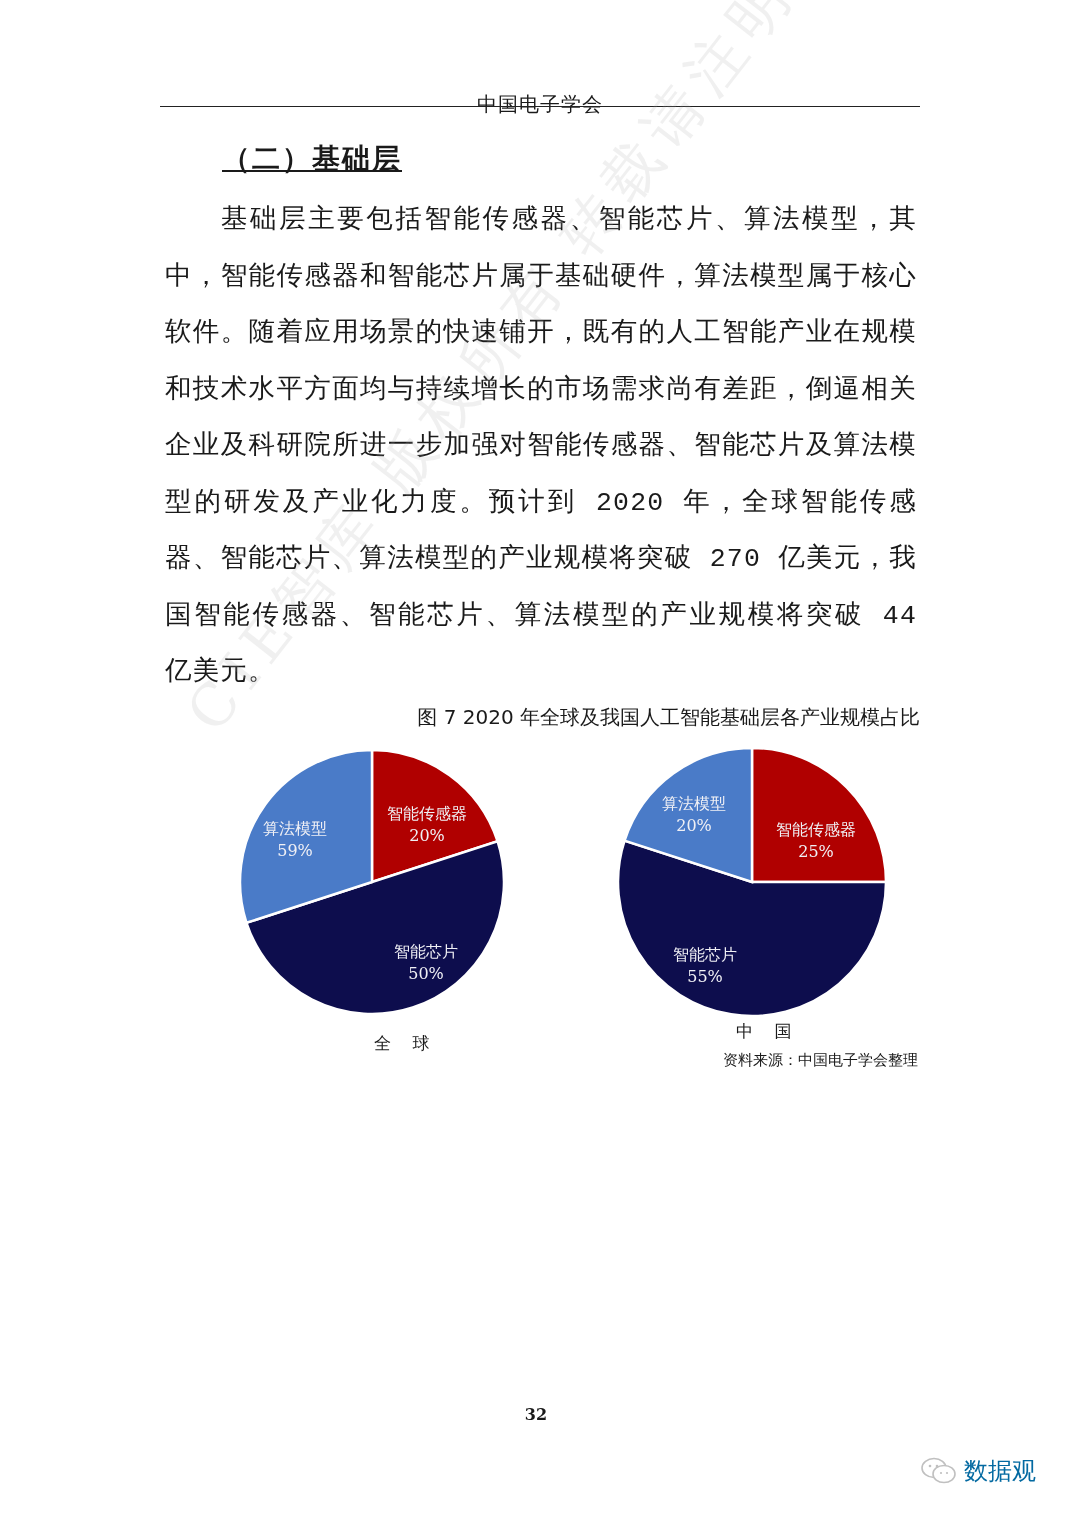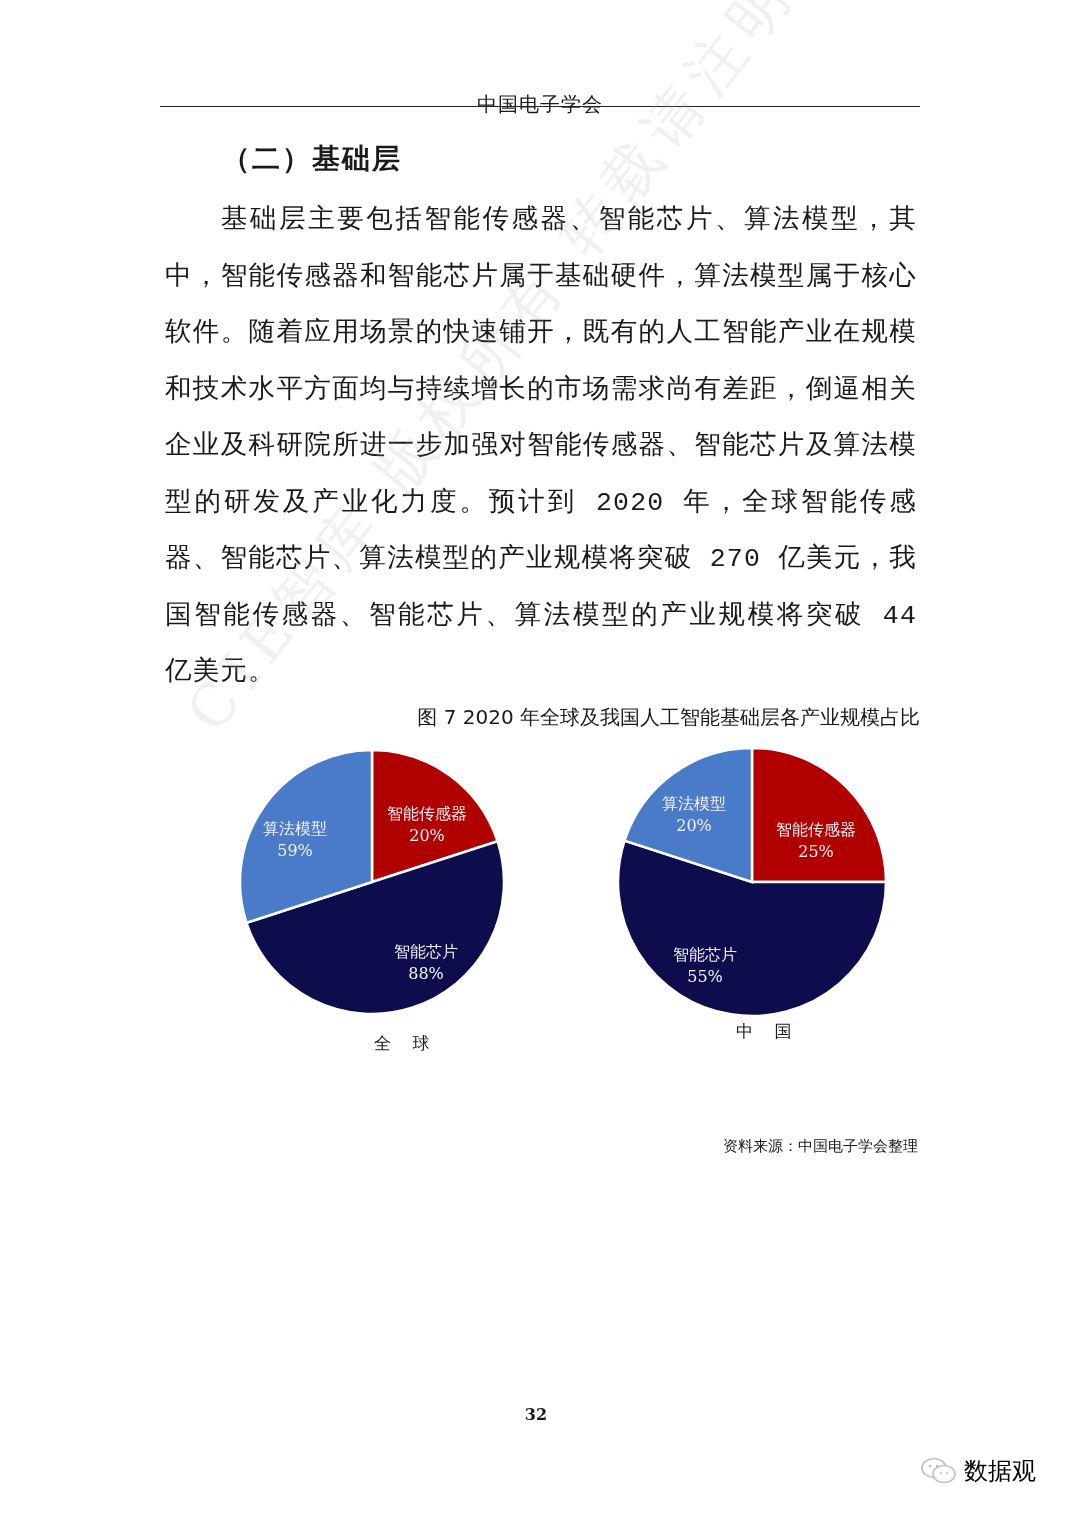--- a/index.html
+++ b/index.html
@@ -13,21 +13,21 @@
     text-align: center; font-size: 20px; letter-spacing: 1px;
     font-family: "DejaVu Sans", "Liberation Sans", sans-serif;
     margin-top: 15px;
   }
   .header-rule {
     position: absolute; left: 160px; width: 760px; top: 106px;
     height: 0; border-top: 1.5px solid #222;
   }
   .section-heading {
     position: absolute; left: 222px; top: 140px;
-    font-size: 28px; font-weight: bold; letter-spacing: 2px;
+    font-size: 28px; font-weight: bold; letter-spacing: 2px; text-decoration: underline;
   }
   .body-text {
     position: absolute; left: 165px; width: 752px; top: 192px;
     font-size: 26.5px; line-height: 56.5px; letter-spacing: 1.2px;
     text-align: justify; text-indent: 56px; margin: 0; font-family: Liberation Mono, monospace;
   }
   .figure-title {
     position: absolute; left: 160px; width: 760px; top: 704px;
     text-align: right; font-size: 20px;
     font-family: "DejaVu Sans", "Liberation Sans", sans-serif;
@@ -38,36 +38,36 @@
     position: absolute; color: #f0f0f5; text-align: center;
     font-size: 16px; line-height: 22px; white-space: nowrap;
     transform: translate(-50%, -50%);
   }
   .pie-label span { display: block; }
   .pie-caption {
     position: absolute; font-size: 17px; letter-spacing: 8px;
     font-family: "DejaVu Sans", "Liberation Sans", sans-serif;
   }
   .source {
-    position: absolute; right: 162px; top: 1137px; font-size: 15px;
+    position: absolute; right: 162px; top: 1051px; font-size: 15px;
     font-family: "DejaVu Sans", "Liberation Sans", sans-serif;
   }
   .page-number {
     position: absolute; left: 0; width: 1072px; top: 1405px;
     text-align: center; font-size: 16px; font-weight: bold;
   }
   .watermark {
     position: absolute; left: 170px; top: 700px; font-size: 58px;
     color: rgba(170,170,170,0.18); transform: rotate(-52deg);
     transform-origin: left top; white-space: nowrap; letter-spacing: 10px;
     pointer-events: none;
   }
   .brand {
     position: absolute; left: 920px; top: 1455px; display: flex; align-items: center;
-    color: #000000; font-size: 24px; gap: 6px;
+    color: #0369a1; font-size: 24px; gap: 6px;
     font-family: "DejaVu Sans", "Liberation Sans", sans-serif;
   }
 </style>
 </head>
 <body>
 
 <div class="header-title">中国电子学会</div>
 <div class="header-rule"></div>
 
 <div class="section-heading">（二）基础层</div>
@@ -86,21 +86,21 @@
 
       <path d="M135,135 L9.46,175.79 A132,132 0 0,1 135,3 Z" fill="#4a7bc8"></path>
     </g>
   </svg>
   <div class="pie-label" style="left:190px; top:78px;">
     <span>智能传感器</span>
     <span>20%</span>
   </div>
   <div class="pie-label" style="left:189px; top:216px;">
     <span>智能芯片</span>
-    <span>88%</span>
+    <span>50%</span>
   </div>
   <div class="pie-label" style="left:58px; top:93px;">
     <span>算法模型</span>
     <span>59%</span>
   </div>
 </div>
 <div class="pie-caption" style="left:354px; top:1032px;margin-left:20px;">全 球</div>
 
 <div class="pie-wrap" style="left:617px; top:747px;">
   <svg viewBox="0 0 270 270">

